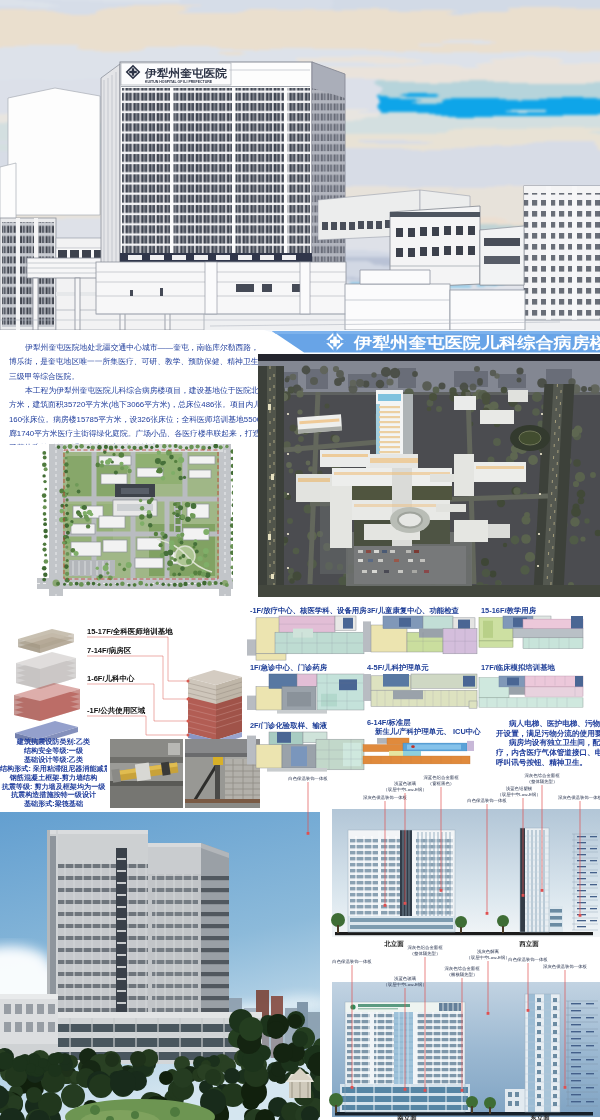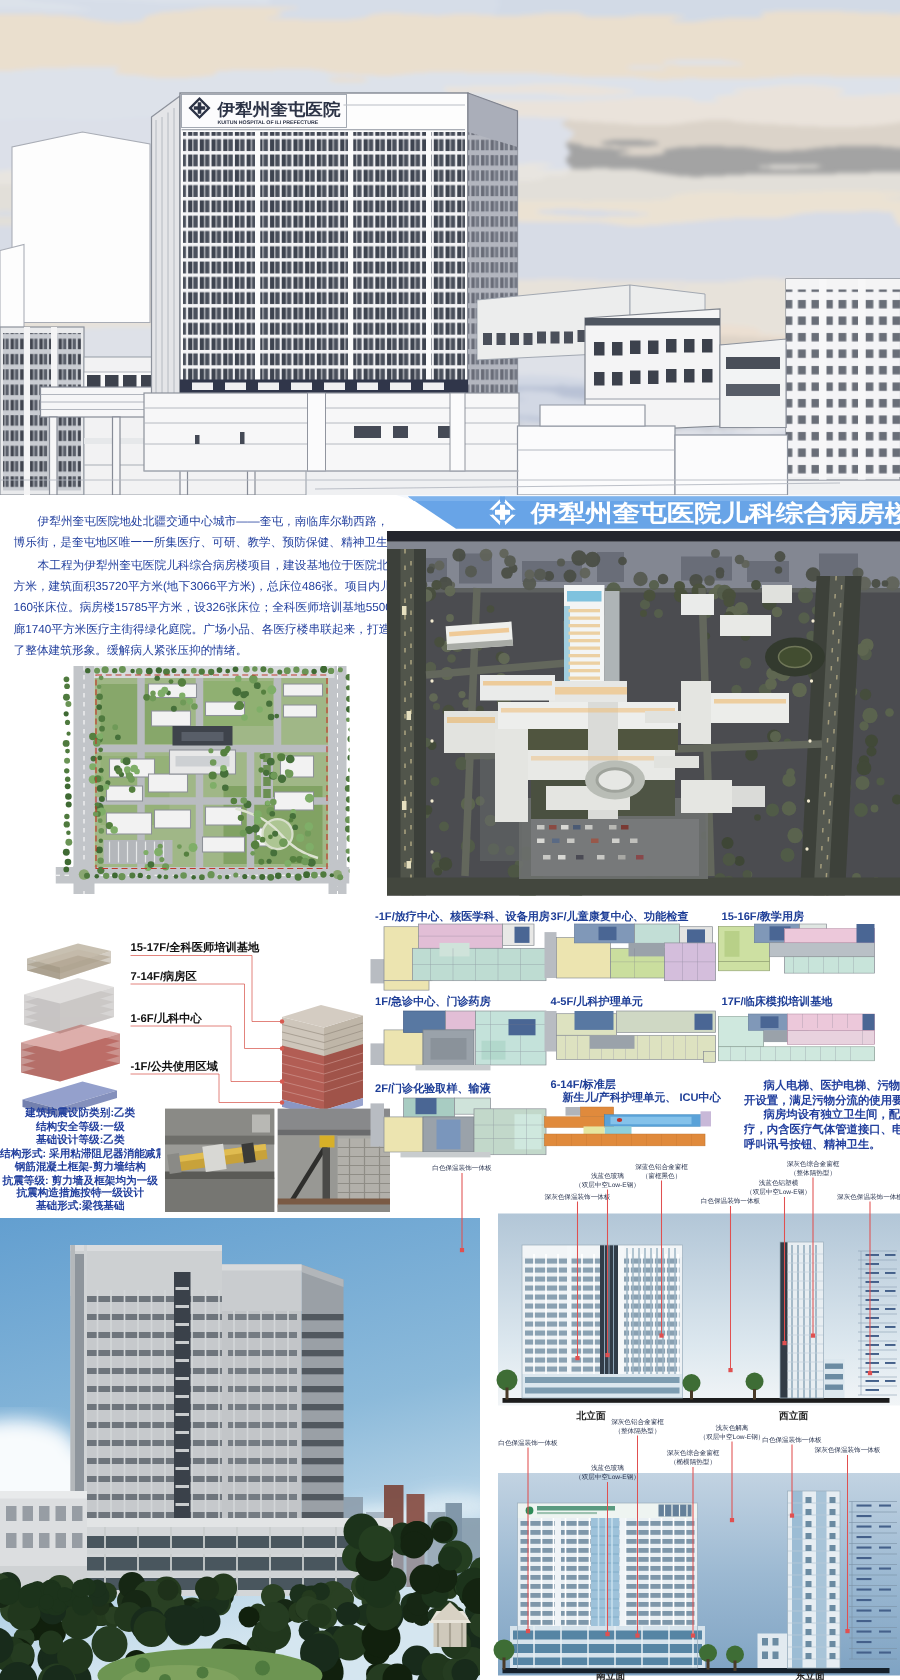--- a/index.html
+++ b/index.html
@@ -2,21 +2,21 @@
 <html><head>
 <meta charset="utf-8">
 <style>
 html,body{margin:0;padding:0;background:#fff;}
 body{width:600px;height:1120px;position:relative;overflow:hidden;font-family:"Liberation Sans",sans-serif;}
 .abs{position:absolute;}
 </style>
 </head>
 <body>
 
-<div class="abs" id="sketch" style="left:0;top:0;width:600px;height:330px;background:#a3a3a3;">
+<div class="abs" id="sketch" style="left:0;top:0;width:600px;height:330px;background:#0ea5e9;">
 <svg width="600" height="330" viewBox="0 0 600 330">
 <defs>
 <filter id="wavy" x="-10%" y="-10%" width="120%" height="120%">
 <feTurbulence type="fractalNoise" baseFrequency="0.010 0.11" numOctaves="2" seed="7" result="n"></feTurbulence>
 <feDisplacementMap in="SourceGraphic" in2="n" scale="26"></feDisplacementMap>
 <feGaussianBlur stdDeviation="1.6"></feGaussianBlur>
 </filter>
 <pattern id="winA" width="7.8" height="10.2" patternUnits="userSpaceOnUse">
 <rect width="7.8" height="10.2" fill="#f4f4f6"></rect>
 <rect x="0.6" y="1" width="2.9" height="7.9" fill="#3e4450"></rect>
@@ -257,20 +257,21 @@
 <path d="M-1.7,-5 L1.7,-5 L1.7,-1.7 L5,-1.7 L5,1.7 L1.7,1.7 L1.7,5 L-1.7,5 L-1.7,1.7 L-5,1.7 L-5,-1.7 L-1.7,-1.7 Z" fill="#ffffff"></path>
 </g>
 
 <text x="90" y="21.5" fill="#ffffff" font-size="15.5" font-weight="bold" font-family="Liberation Sans, sans-serif" textLength="254" lengthAdjust="spacingAndGlyphs">伊犁州奎屯医院儿科综合病房楼</text>
 </svg>
 </div>
 
 <div class="abs" id="intro" style="left:9px;top:341px;width:249px;height:104px;color:#23409e;font-size:7.8px;line-height:14.35px;white-space:nowrap;overflow:hidden;">
 <div style="text-indent:16px;">伊犁州奎屯医院地处北疆交通中心城市——奎屯，南临库尔勒西路，西临塔城街，东侧为</div>
 <div>博乐街，是奎屯地区唯一一所集医疗、可研、教学、预防保健、精神卫生、急救为一体的国家</div>
+<div>三级甲等综合医院。</div>
 <div style="text-indent:16px;">本工程为伊犁州奎屯医院儿科综合病房楼项目，建设基地位于医院北侧，基地面积2785平</div>
 <div>方米，建筑面积35720平方米(地下3066平方米)，总床位486张。项目内儿科中心14435平方米；</div>
 <div>160张床位。病房楼15785平方米，设326张床位；全科医师培训基地5500平方米，另设规划连</div>
 <div>廊1740平方米医疗主街得绿化庭院。广场小品、各医疗楼串联起来，打造空间绿化体系，活跃</div>
 <div>了整体建筑形象。缓解病人紧张压抑的情绪。</div>
 </div>
 
 <div class="abs" id="siteplan" style="left:37px;top:444px;width:196px;height:152px;background:#ffffff;">
 <svg width="196" height="152" viewBox="0 0 196 152">
 

